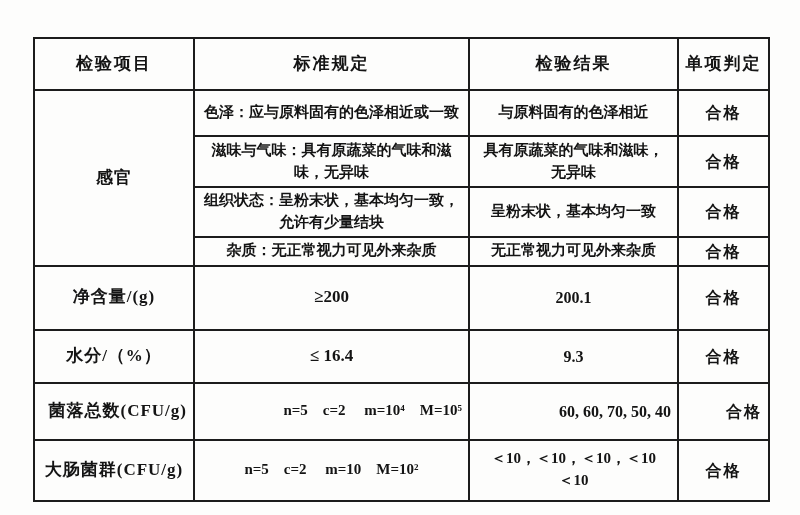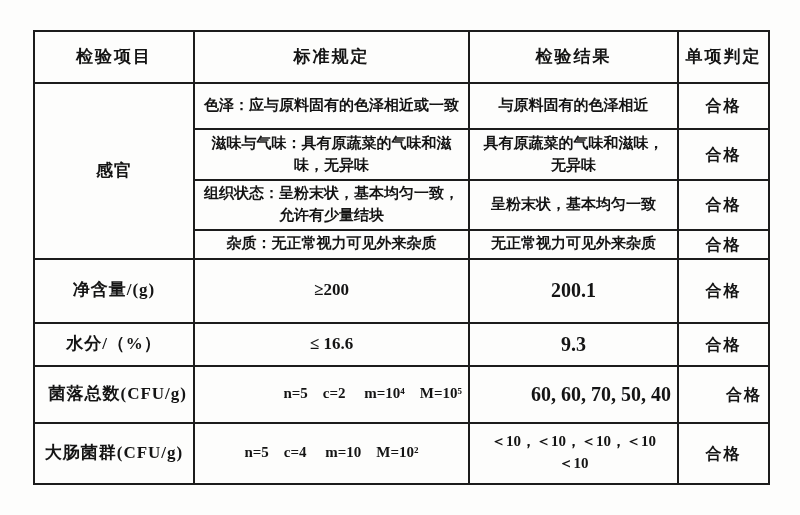--- a/index.html
+++ b/index.html
@@ -11,21 +11,21 @@
   }
   .page {
     position: relative;
     width: 800px;
     height: 515px;
     background: #fdfdfc;
   }
   table.report {
     position: absolute;
     left: 33px;
-    top: 30px;
+    top: 37px;
     width: 735px;
     border-collapse: collapse;
     table-layout: fixed;
   }
   table.report td, table.report th {
     border: 2px solid #1c1c1c;
     font-weight: 700;
     text-align: center;
     vertical-align: middle;
     padding: 2px 6px;
@@ -55,32 +55,32 @@
     padding-left: 28px;
     white-space: pre-wrap;
     font-family: "Liberation Serif", "DejaVu Serif", serif;
   }
   td.result {
     font-size: 15px;
     white-space: pre-line;
     border-radius: 6px;
   }
   td.result-num {
-    font-size: 20px;
+    font-size: 16px;
   }
   td.verdict {
     font-size: 16px;
     letter-spacing: 2px;
   }
   tr.r-sens1 td { height: 46px; margin-left: 38px; }
   tr.r-sens2 td { height: 51px; }
   tr.r-sens3 td { height: 49px; }
   tr.r-sens4 td { height: 20px; }
   tr.r-net td   { height: 64px; }
-  tr.r-water td { height: 43px; }
+  tr.r-water td { height: 53px; }
   tr.r-cfu td   { height: 57px; text-align: right; }
   tr.r-coli td  { height: 61px; }
 </style>
 </head>
 <body>
 
 <div class="page">
   <table class="report">
     <colgroup>
       <col style="width:160px">
@@ -120,32 +120,32 @@
         <td class="verdict">合格</td>
       </tr>
       <tr class="r-net">
         <td class="item">净含量/(g)</td>
         <td class="std-center">≥200</td>
         <td class="result result-num">200.1</td>
         <td class="verdict">合格</td>
       </tr>
       <tr class="r-water">
         <td class="item">水分/（%）</td>
-        <td class="std-center">≤ 16.6</td>
+        <td class="std-center">≤ 16.4</td>
         <td class="result result-num">9.3</td>
         <td class="verdict">合格</td>
       </tr>
       <tr class="r-cfu">
         <td class="item">菌落总数(CFU/g)</td>
         <td class="std-micro">n=5    c=2     m=10⁴    M=10⁵</td>
         <td class="result result-num">60, 60, 70, 50, 40</td>
         <td class="verdict">合格</td>
       </tr>
       <tr class="r-coli">
         <td class="item">大肠菌群(CFU/g)</td>
-        <td class="std-micro">n=5    c=4     m=10    M=10²</td>
+        <td class="std-micro">n=5    c=2     m=10    M=10²</td>
         <td class="result">＜10，＜10，＜10，＜10
 ＜10</td>
         <td class="verdict">合格</td>
       </tr>
     </tbody>
   </table>
 </div>
 
 </body></html>

